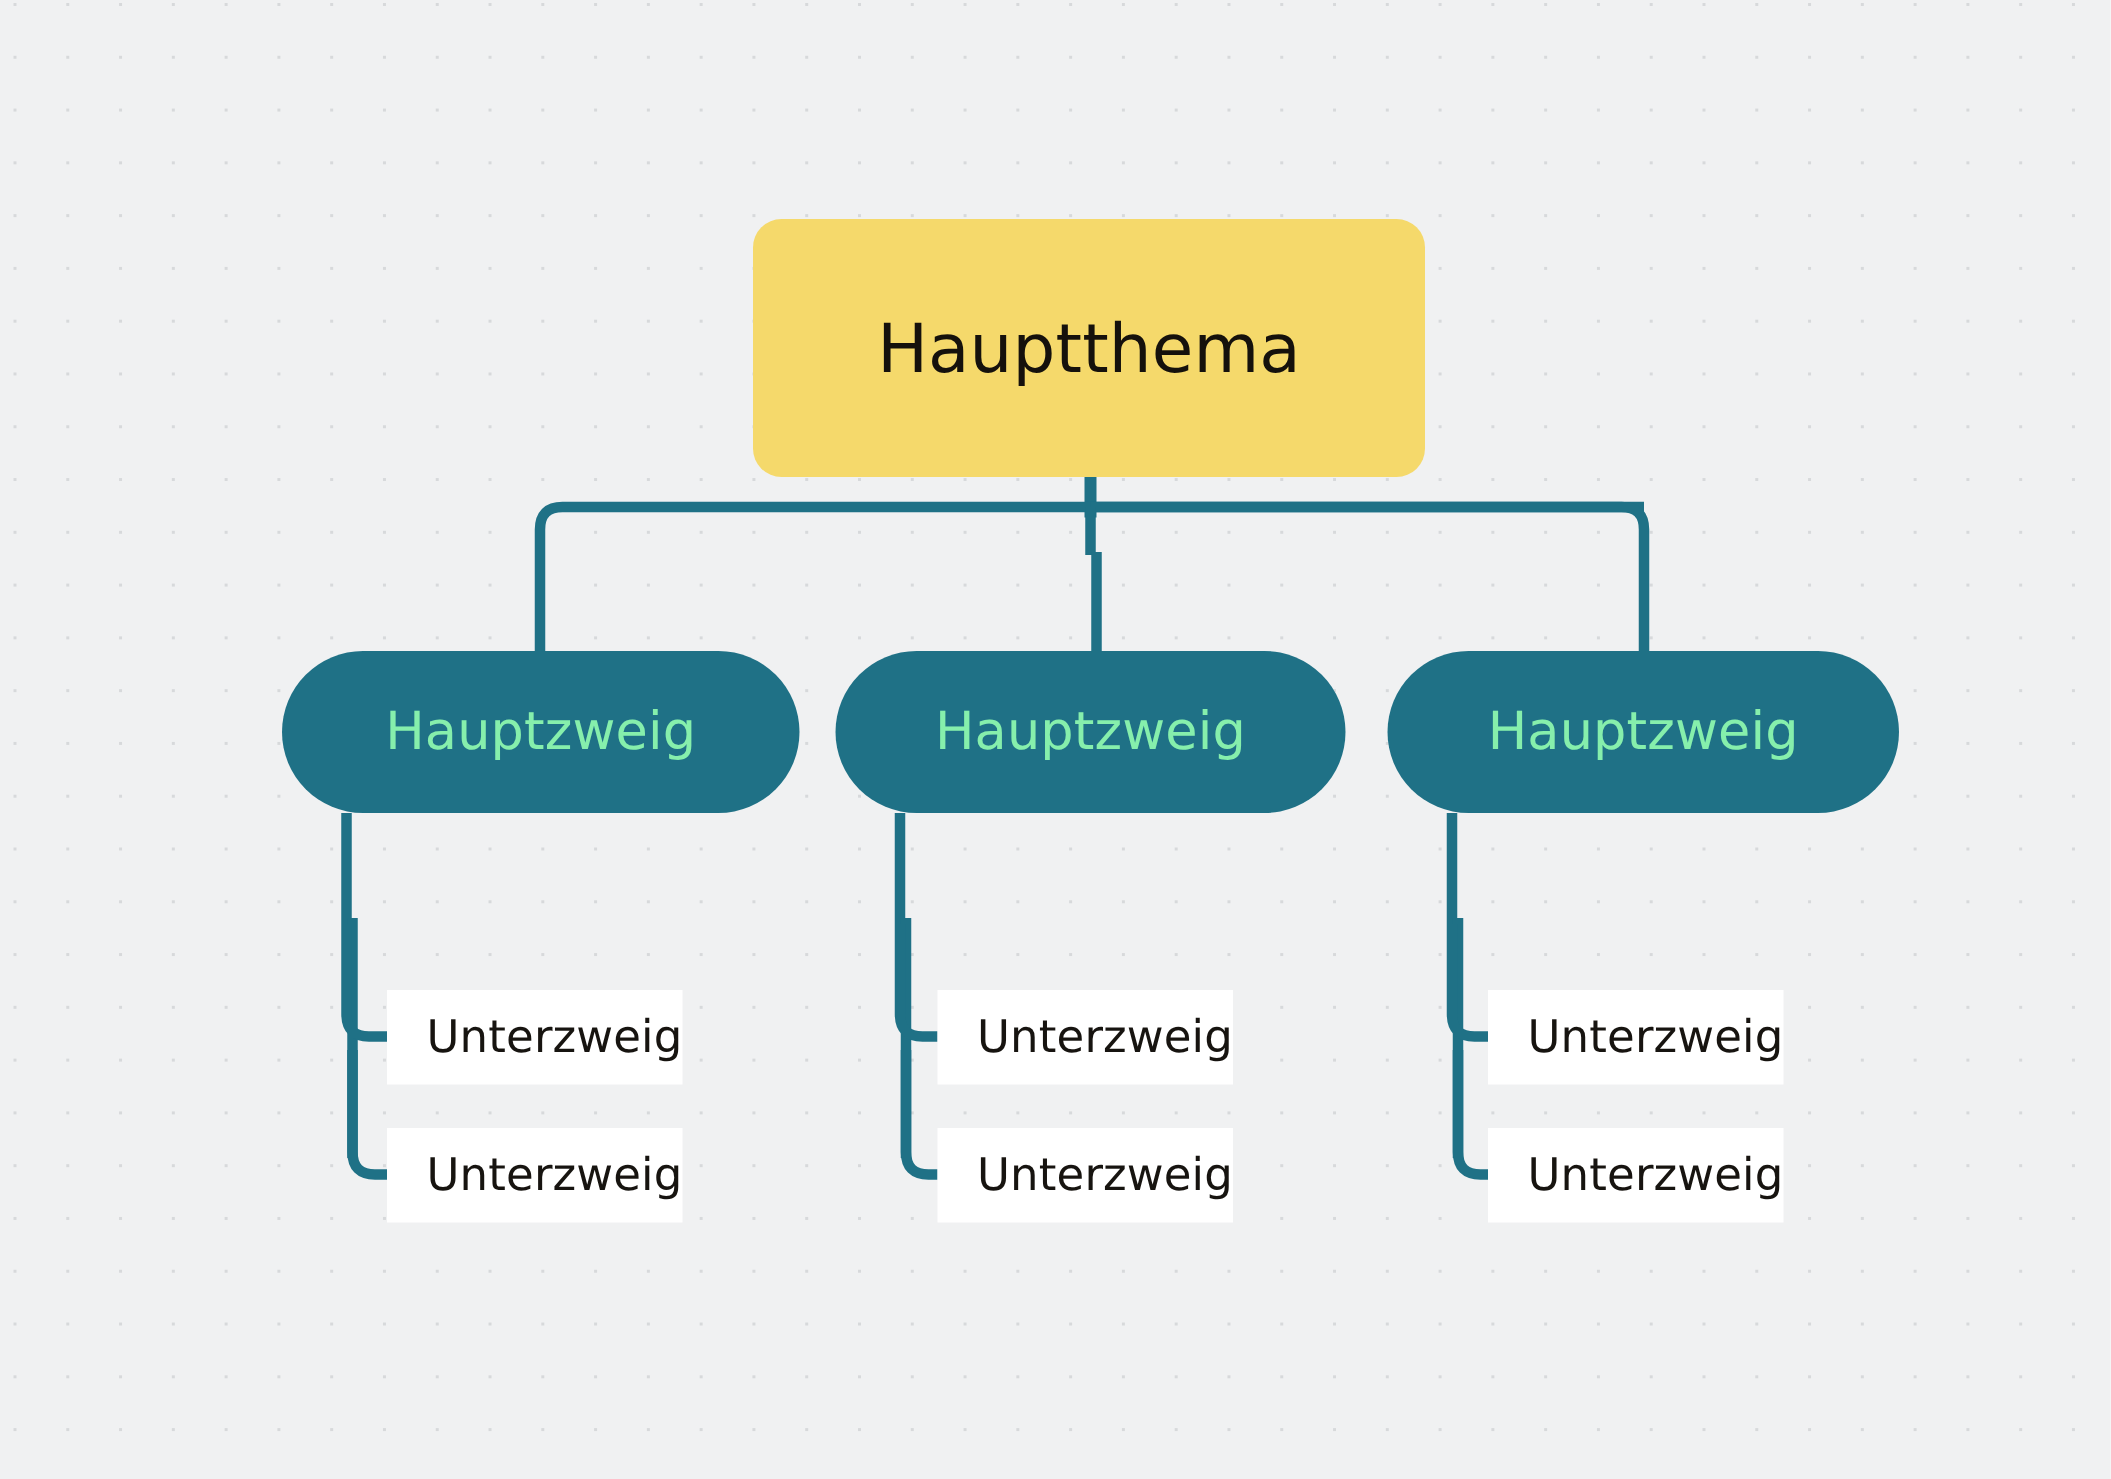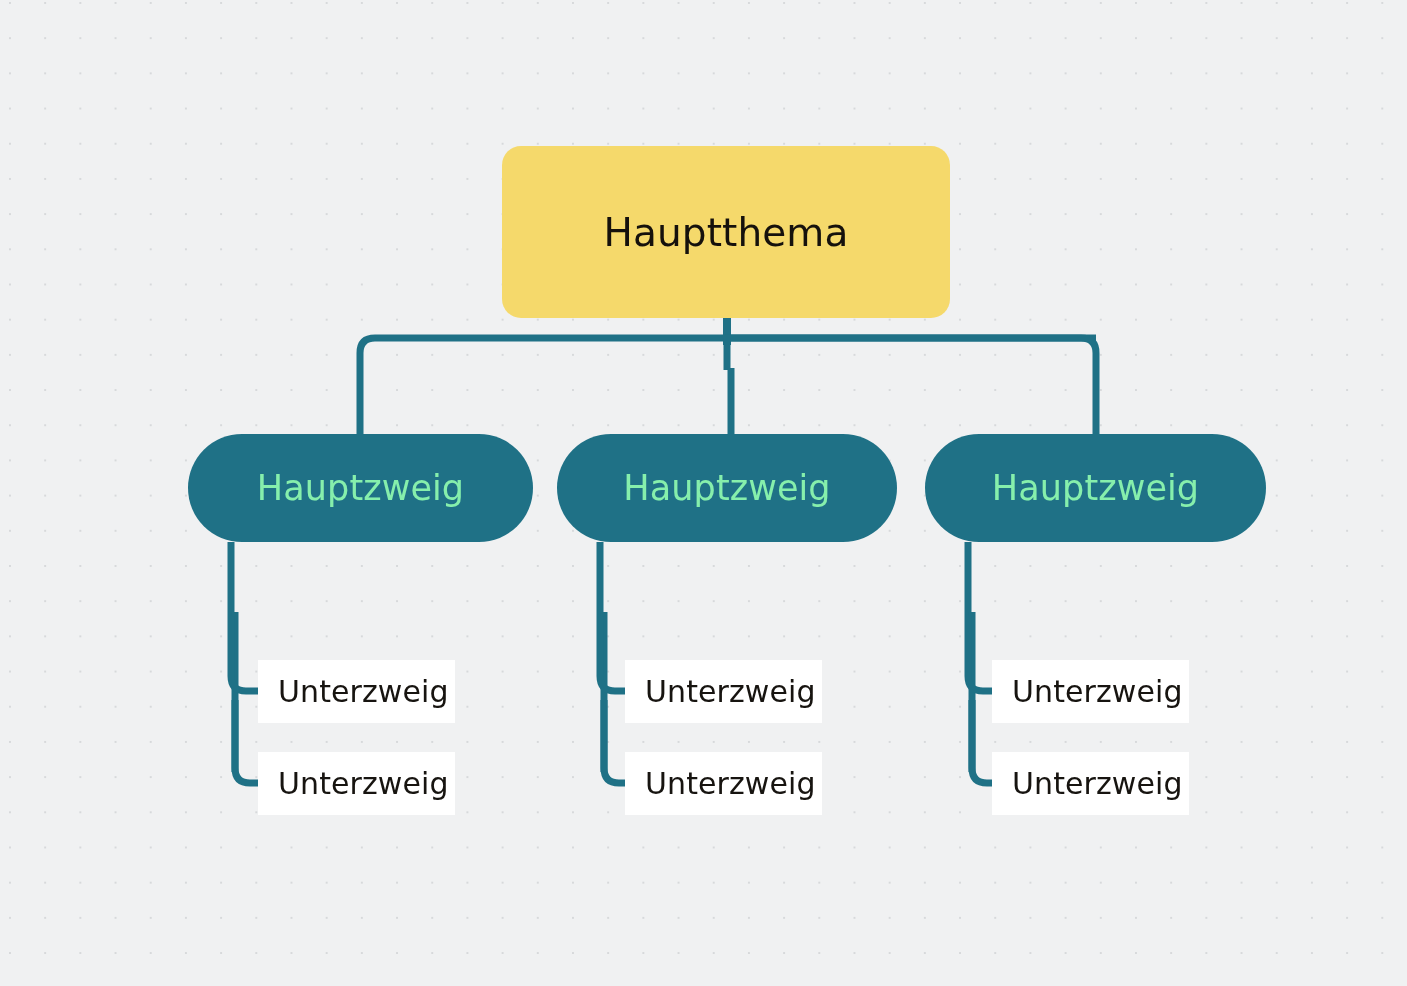--- a/index.html
+++ b/index.html
@@ -40,21 +40,21 @@
   }
   .root-node {
     left: 502px;
     top: 146px;
     width: 448px;
     height: 172px;
     background: #f5d96b;
     border-radius: 19px;
   }
   .root-label {
-    font-size: 39px;
+    font-size: 45px;
     color: #15110c;
     font-weight: 400;
     letter-spacing: 0.1px;
   }
   .branch-node {
     top: 434px;
     height: 108px;
     background: #1f7186;
     border-radius: 54px;
   }
@@ -65,22 +65,22 @@
     letter-spacing: 0.1px;
   }
   .branch-1 { left: 188px; width: 345px; }
   .branch-2 { left: 557px; width: 340px; }
   .branch-3 { left: 925px; width: 341px; }
 
   .leaf-node {
     height: 63px;
     background: #ffffff;
     border-radius: 0px;
-    justify-content: flex-start;
-    padding-left: 20px;
+    justify-content: flex-end;
+    padding-left: 2px;
   }
   .leaf-label {
     font-size: 30px;
     color: #171410;
     font-weight: 400;
     letter-spacing: 0.1px;
   }
   .leaf-r1 { top: 660px; }
   .leaf-r2 { top: 752px; }
 

